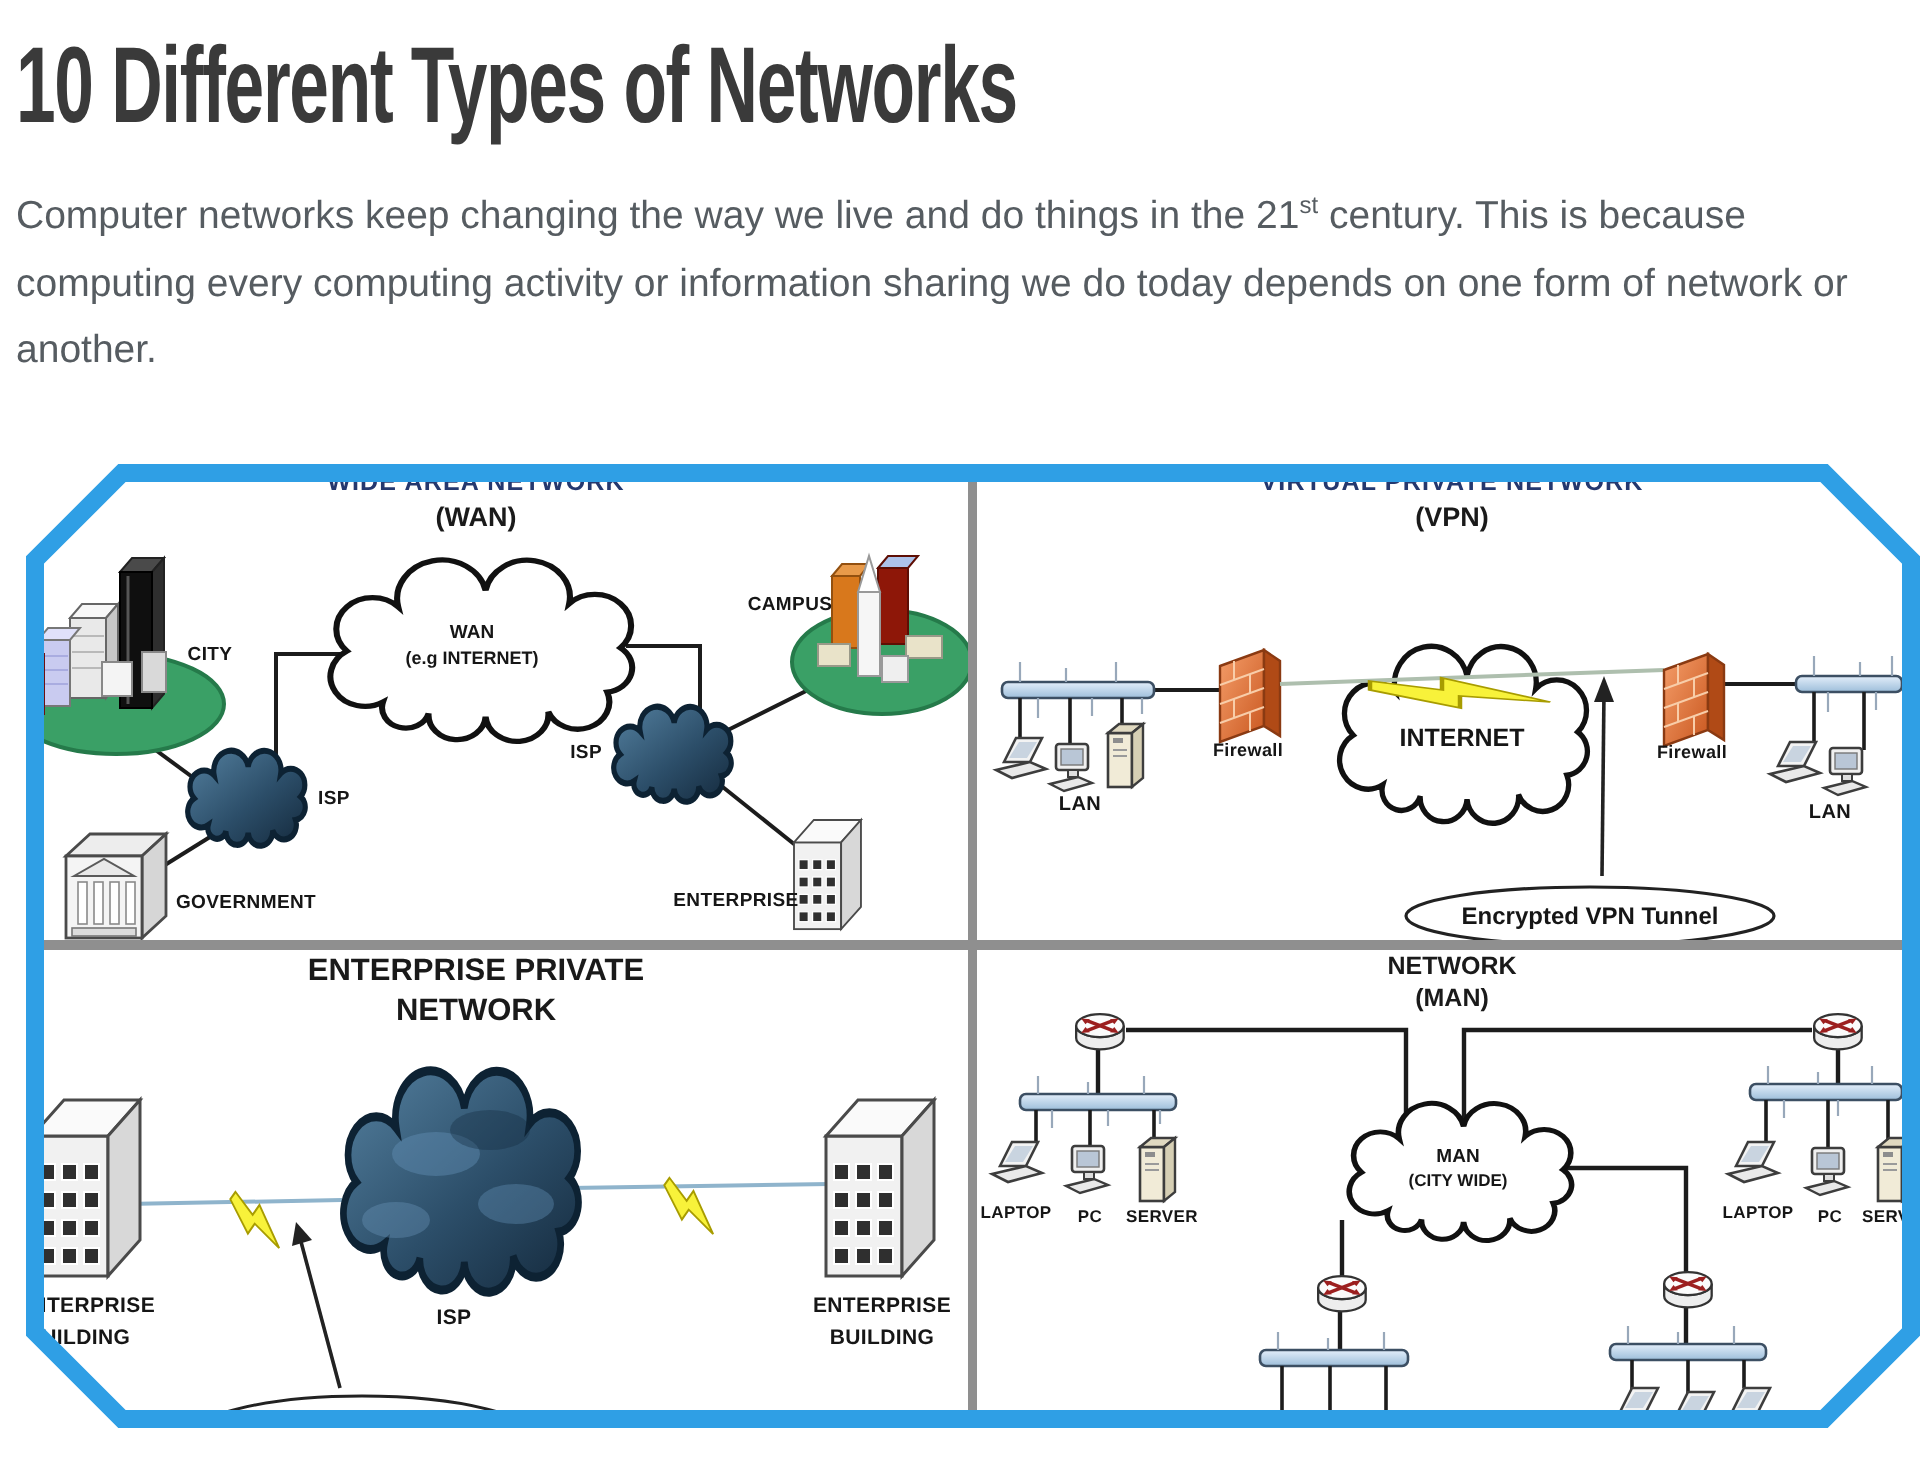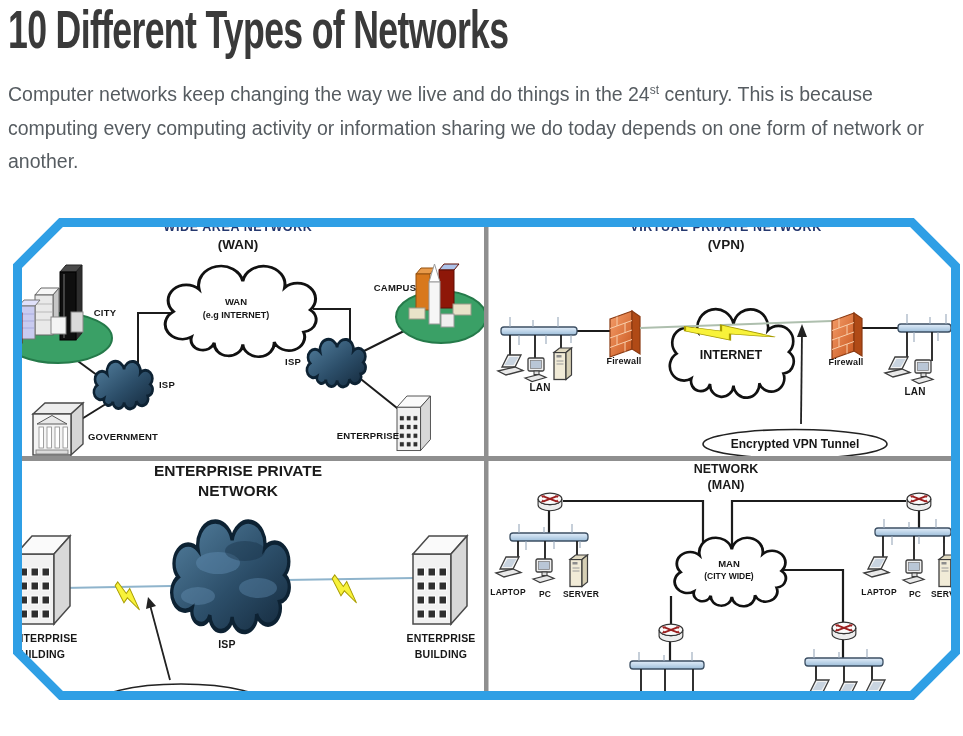--- a/index.html
+++ b/index.html
@@ -1,18 +1,18 @@
 <!DOCTYPE html>
 <html><head>
 <meta charset="utf-8">
 <style>
   html,body { margin:0; padding:0; background:#ffffff; }
   body { width:963px; font-family:"Liberation Sans", sans-serif; }
   .wrap { padding:0 8px; }
-  h1.page-title { margin:0; padding-top:1px; height:60px; overflow:visible; white-space:nowrap;text-decoration:underline; }
+  h1.page-title { margin:0; padding-top:15px; height:60px; overflow:visible; white-space:nowrap;text-decoration:underline; }
   h1.page-title .squish {
     display:inline-block; font-size:54px; font-weight:700; color:#3a3a3a;
     transform:scaleX(0.66); transform-origin:0 0; letter-spacing:-1px; line-height:1.05;
   }
   .byline { margin-top:9px; font-size:19px; color:#6b6b6b; }
   .byline a.author { color:#ec6a32; font-style:italic; text-decoration:none; margin-left:5px; }
   p.intro { margin:17px 0 0 0; max-width:941px; font-size:19.5px; color:#565c61; line-height:1.72; }
   p.intro sup { font-size:12px; line-height:0; }
   figure.diagram-figure { margin:34px 0 0 0; padding:5px; width:947px; height:482px; }
   svg text { font-family:"Liberation Sans", sans-serif; font-weight:bold; fill:#161616; }
@@ -21,21 +21,21 @@
   svg text.small-label { letter-spacing:0.2px; }
 </style>
 </head>
 <body>
 
 <div class="wrap">
 
   <h1 class="page-title"><span class="squish">10 Different Types of Networks</span></h1>
 
 
-  <p class="intro"><span>Computer networks keep changing the way we live and do things in the 24</span><sup>st</sup><span> century. This is because computing every computing activity or information sharing we do today depends on one form of network or another.</span></p>
+  <p class="intro"><span>Computer networks keep changing the way we live and do things in the 21</span><sup>st</sup><span> century. This is because computing every computing activity or information sharing we do today depends on one form of network or another.</span></p>
 
   <figure class="diagram-figure">
   <svg width="947" height="482" viewBox="0 0 947 482" xmlns="http://www.w3.org/2000/svg">
     <defs>
       <linearGradient id="gbus" x1="0" y1="0" x2="0" y2="1">
         <stop offset="0" stop-color="#e3eefa"></stop>
             <stop offset="1" stop-color="#9dbeda"></stop>
       </linearGradient>
       <linearGradient id="gfw" x1="0" y1="0" x2="1" y2="1">
         <stop offset="0" stop-color="#f59e6a"></stop>

